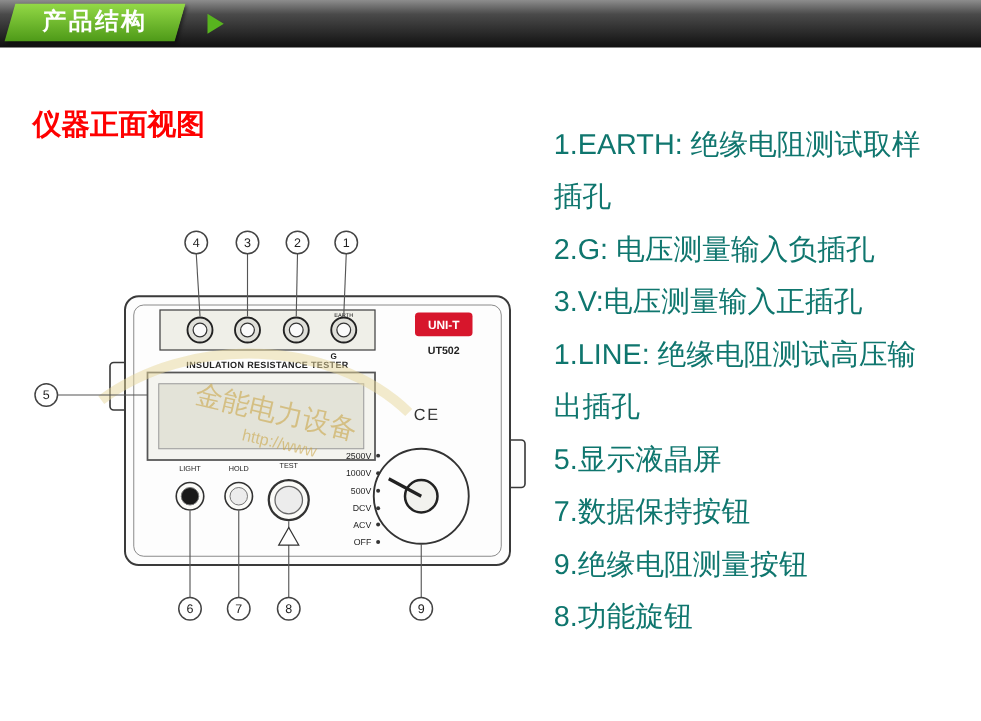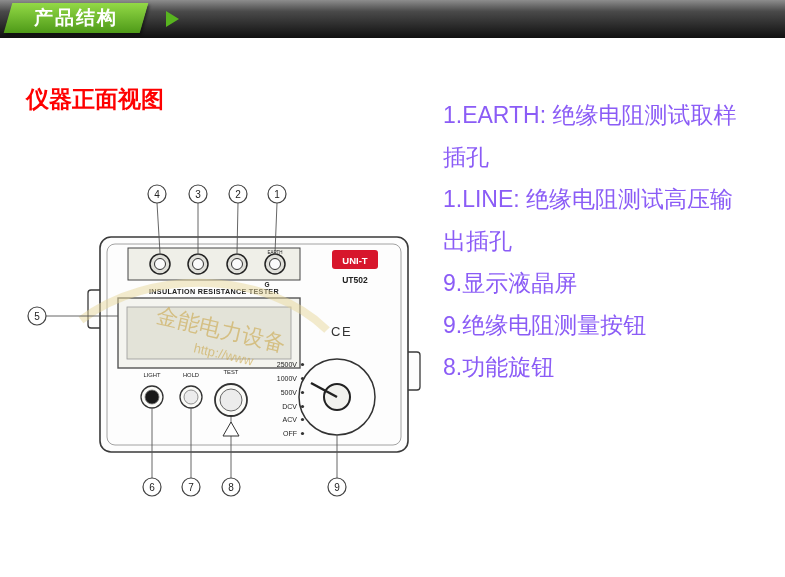--- a/index.html
+++ b/index.html
@@ -18,21 +18,21 @@
   .banner-arrow{position:absolute;left:166px;top:11px;width:0;height:0;
     border-left:13px solid #58b41f;border-top:8px solid transparent;border-bottom:8px solid transparent;}
   
   .heading{position:absolute;left:26px;top:84px;color:#fe0000;font-size:23px;font-weight:bold;}
   
   .figure{position:absolute;left:25px;top:180px;width:410px;height:340px;}
   .figure svg{width:100%;height:100%;display:block;}
   .figure text{font-family:"Liberation Sans","DejaVu Sans",sans-serif;}
   
   .legend{position:absolute;left:443px;top:94px;width:300px;font-size:23px;
-    line-height:42px;color:#8b5cf6;}
+    line-height:42px;color:#0f766e;}
   .legend-item{word-break:break-all;}
 </style>
 </head>
 <body>
 
 <div class="banner">
   <div class="banner-label">
     <span>产品结构</span>
   </div>
   <div class="banner-arrow"></div>
@@ -134,17 +134,20 @@
   <text x="166" y="310.5" text-anchor="middle" font-size="10" fill="#222">7</text>
   <circle cx="206" cy="307" r="9" fill="#fff" stroke="#444" stroke-width="1.2"></circle>
   <text x="206" y="310.5" text-anchor="middle" font-size="10" fill="#222">8</text>
   <circle cx="312" cy="307" r="9" fill="#fff" stroke="#444" stroke-width="1.2"></circle>
   <text x="312" y="310.5" text-anchor="middle" font-size="10" fill="#222">9</text>
 </svg>
 </div>
 
 <div class="legend">
   <div class="legend-item">1.EARTH: 绝缘电阻测试取样插孔</div>
+  <div class="legend-item">2.G: 电压测量输入负插孔</div>
+  <div class="legend-item">3.V:电压测量输入正插孔</div>
   <div class="legend-item">1.LINE: 绝缘电阻测试高压输出插孔</div>
-  <div class="legend-item">9.显示液晶屏</div>
+  <div class="legend-item">5.显示液晶屏</div>
+  <div class="legend-item">7.数据保持按钮</div>
   <div class="legend-item">9.绝缘电阻测量按钮</div>
   <div class="legend-item">8.功能旋钮</div>
 </div>
 
 </body></html>

